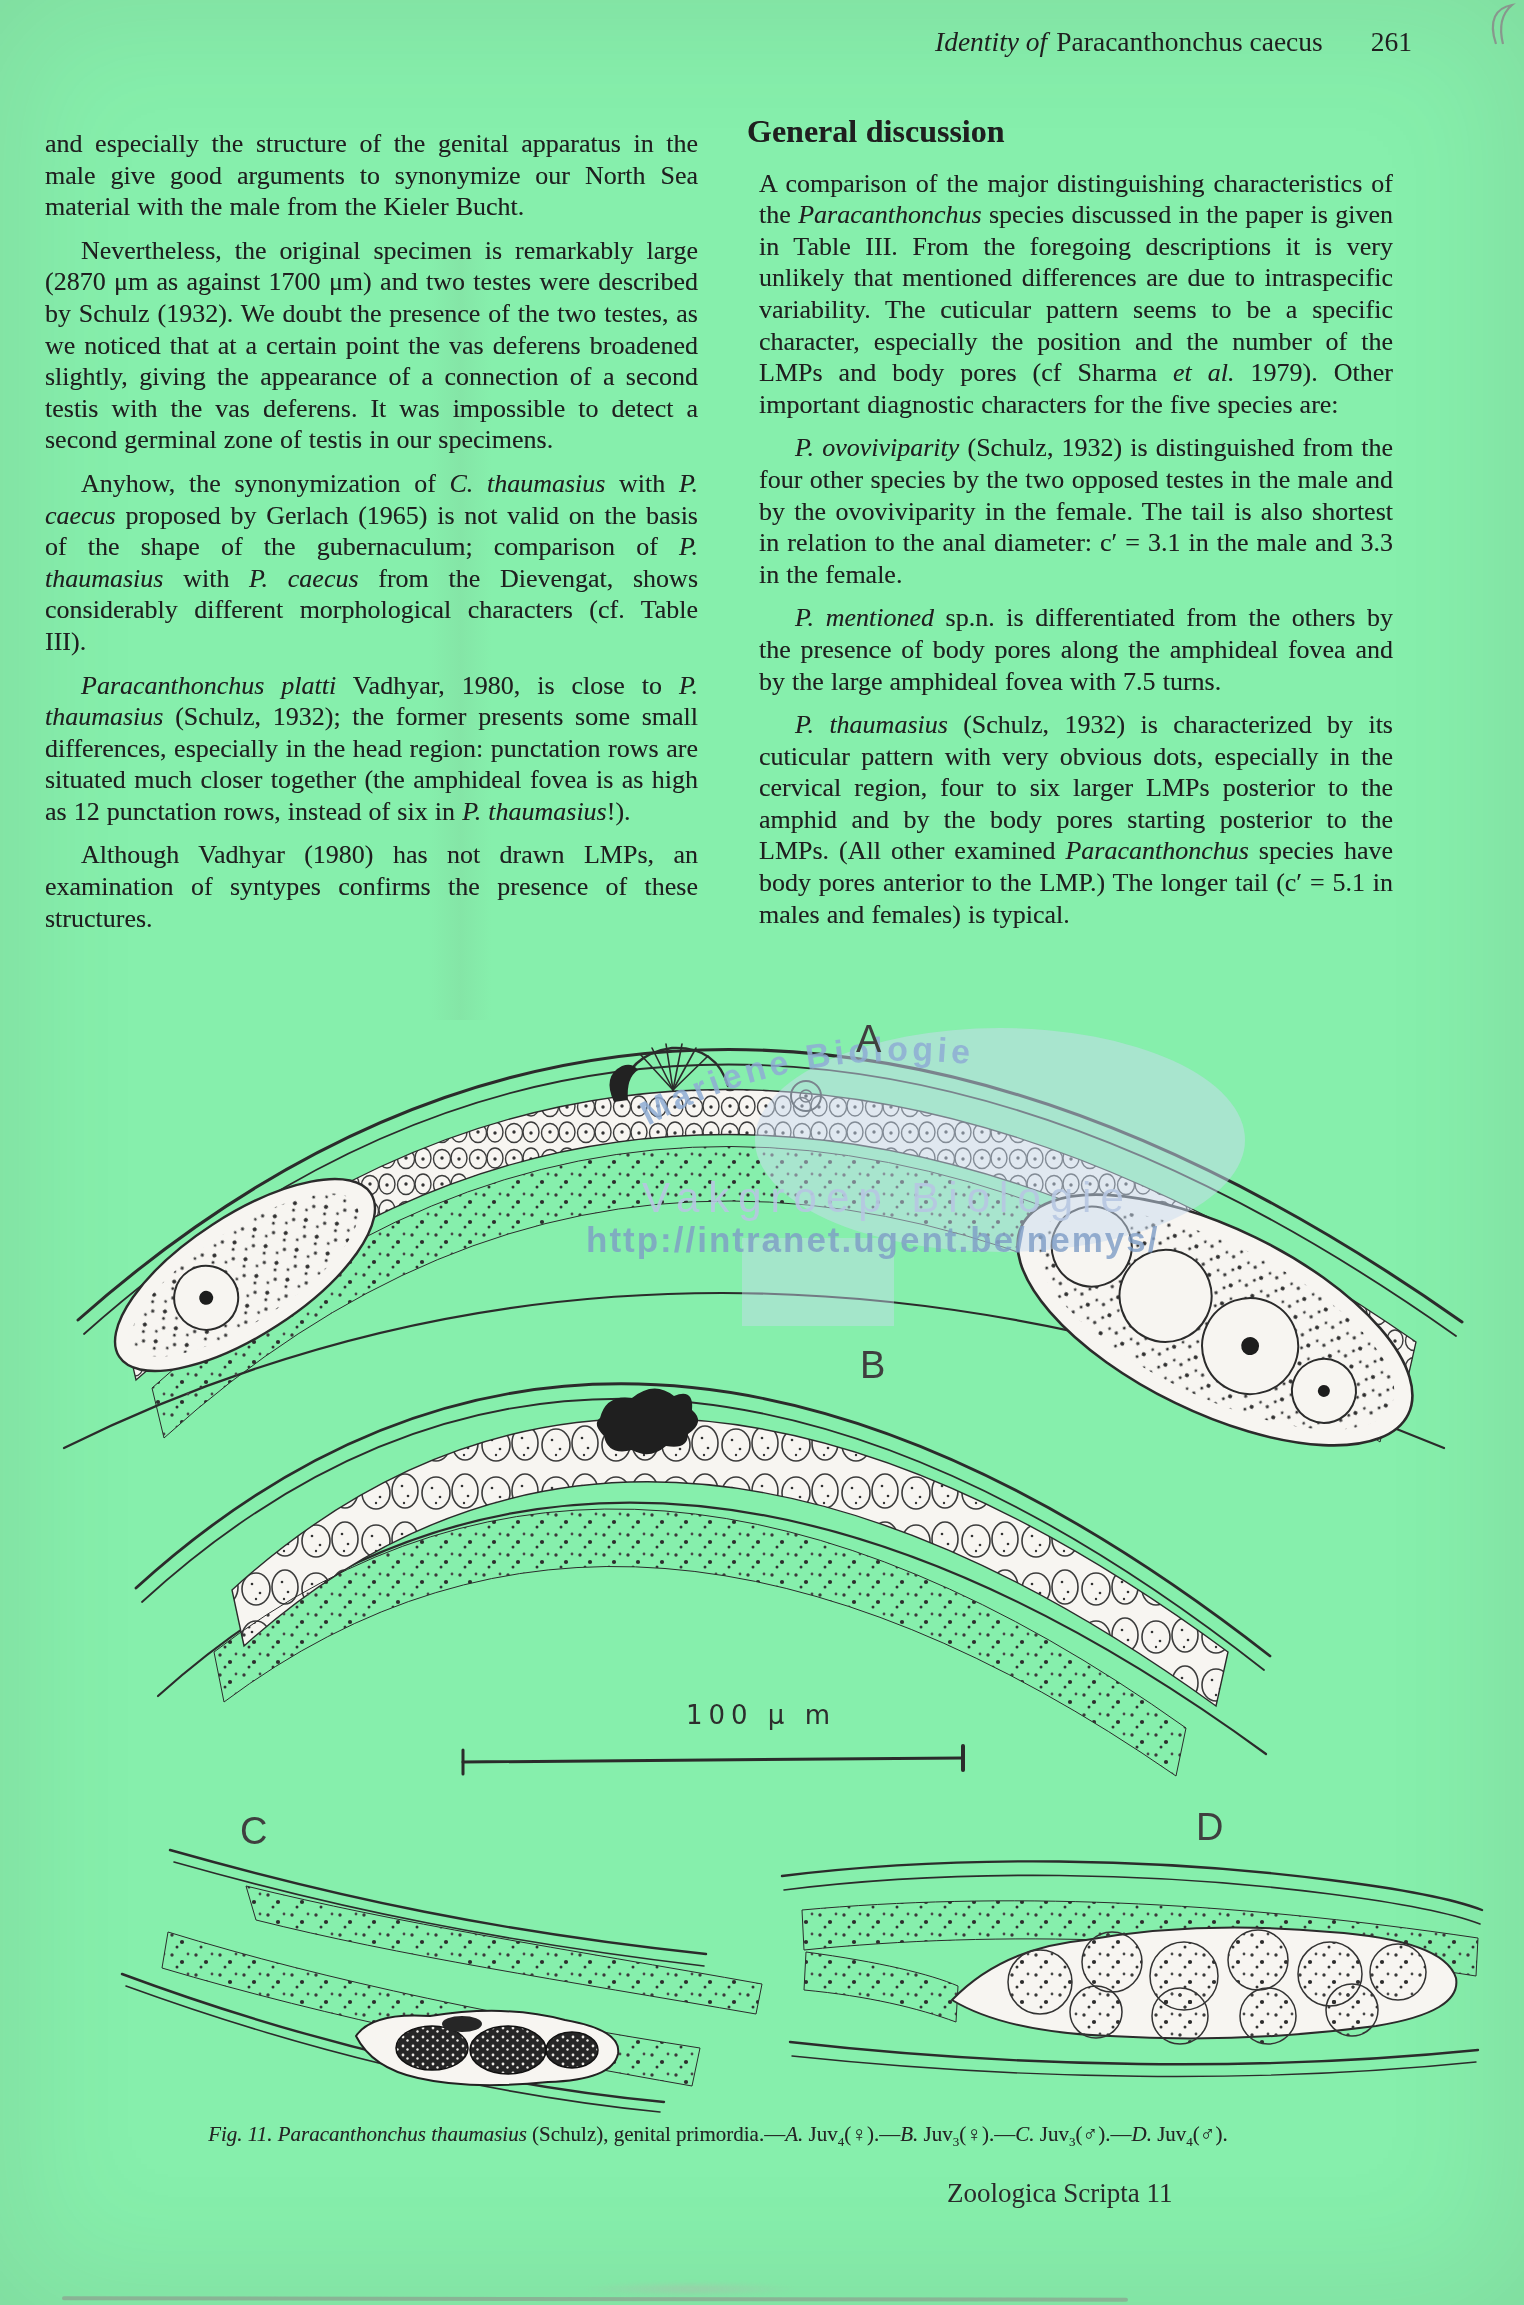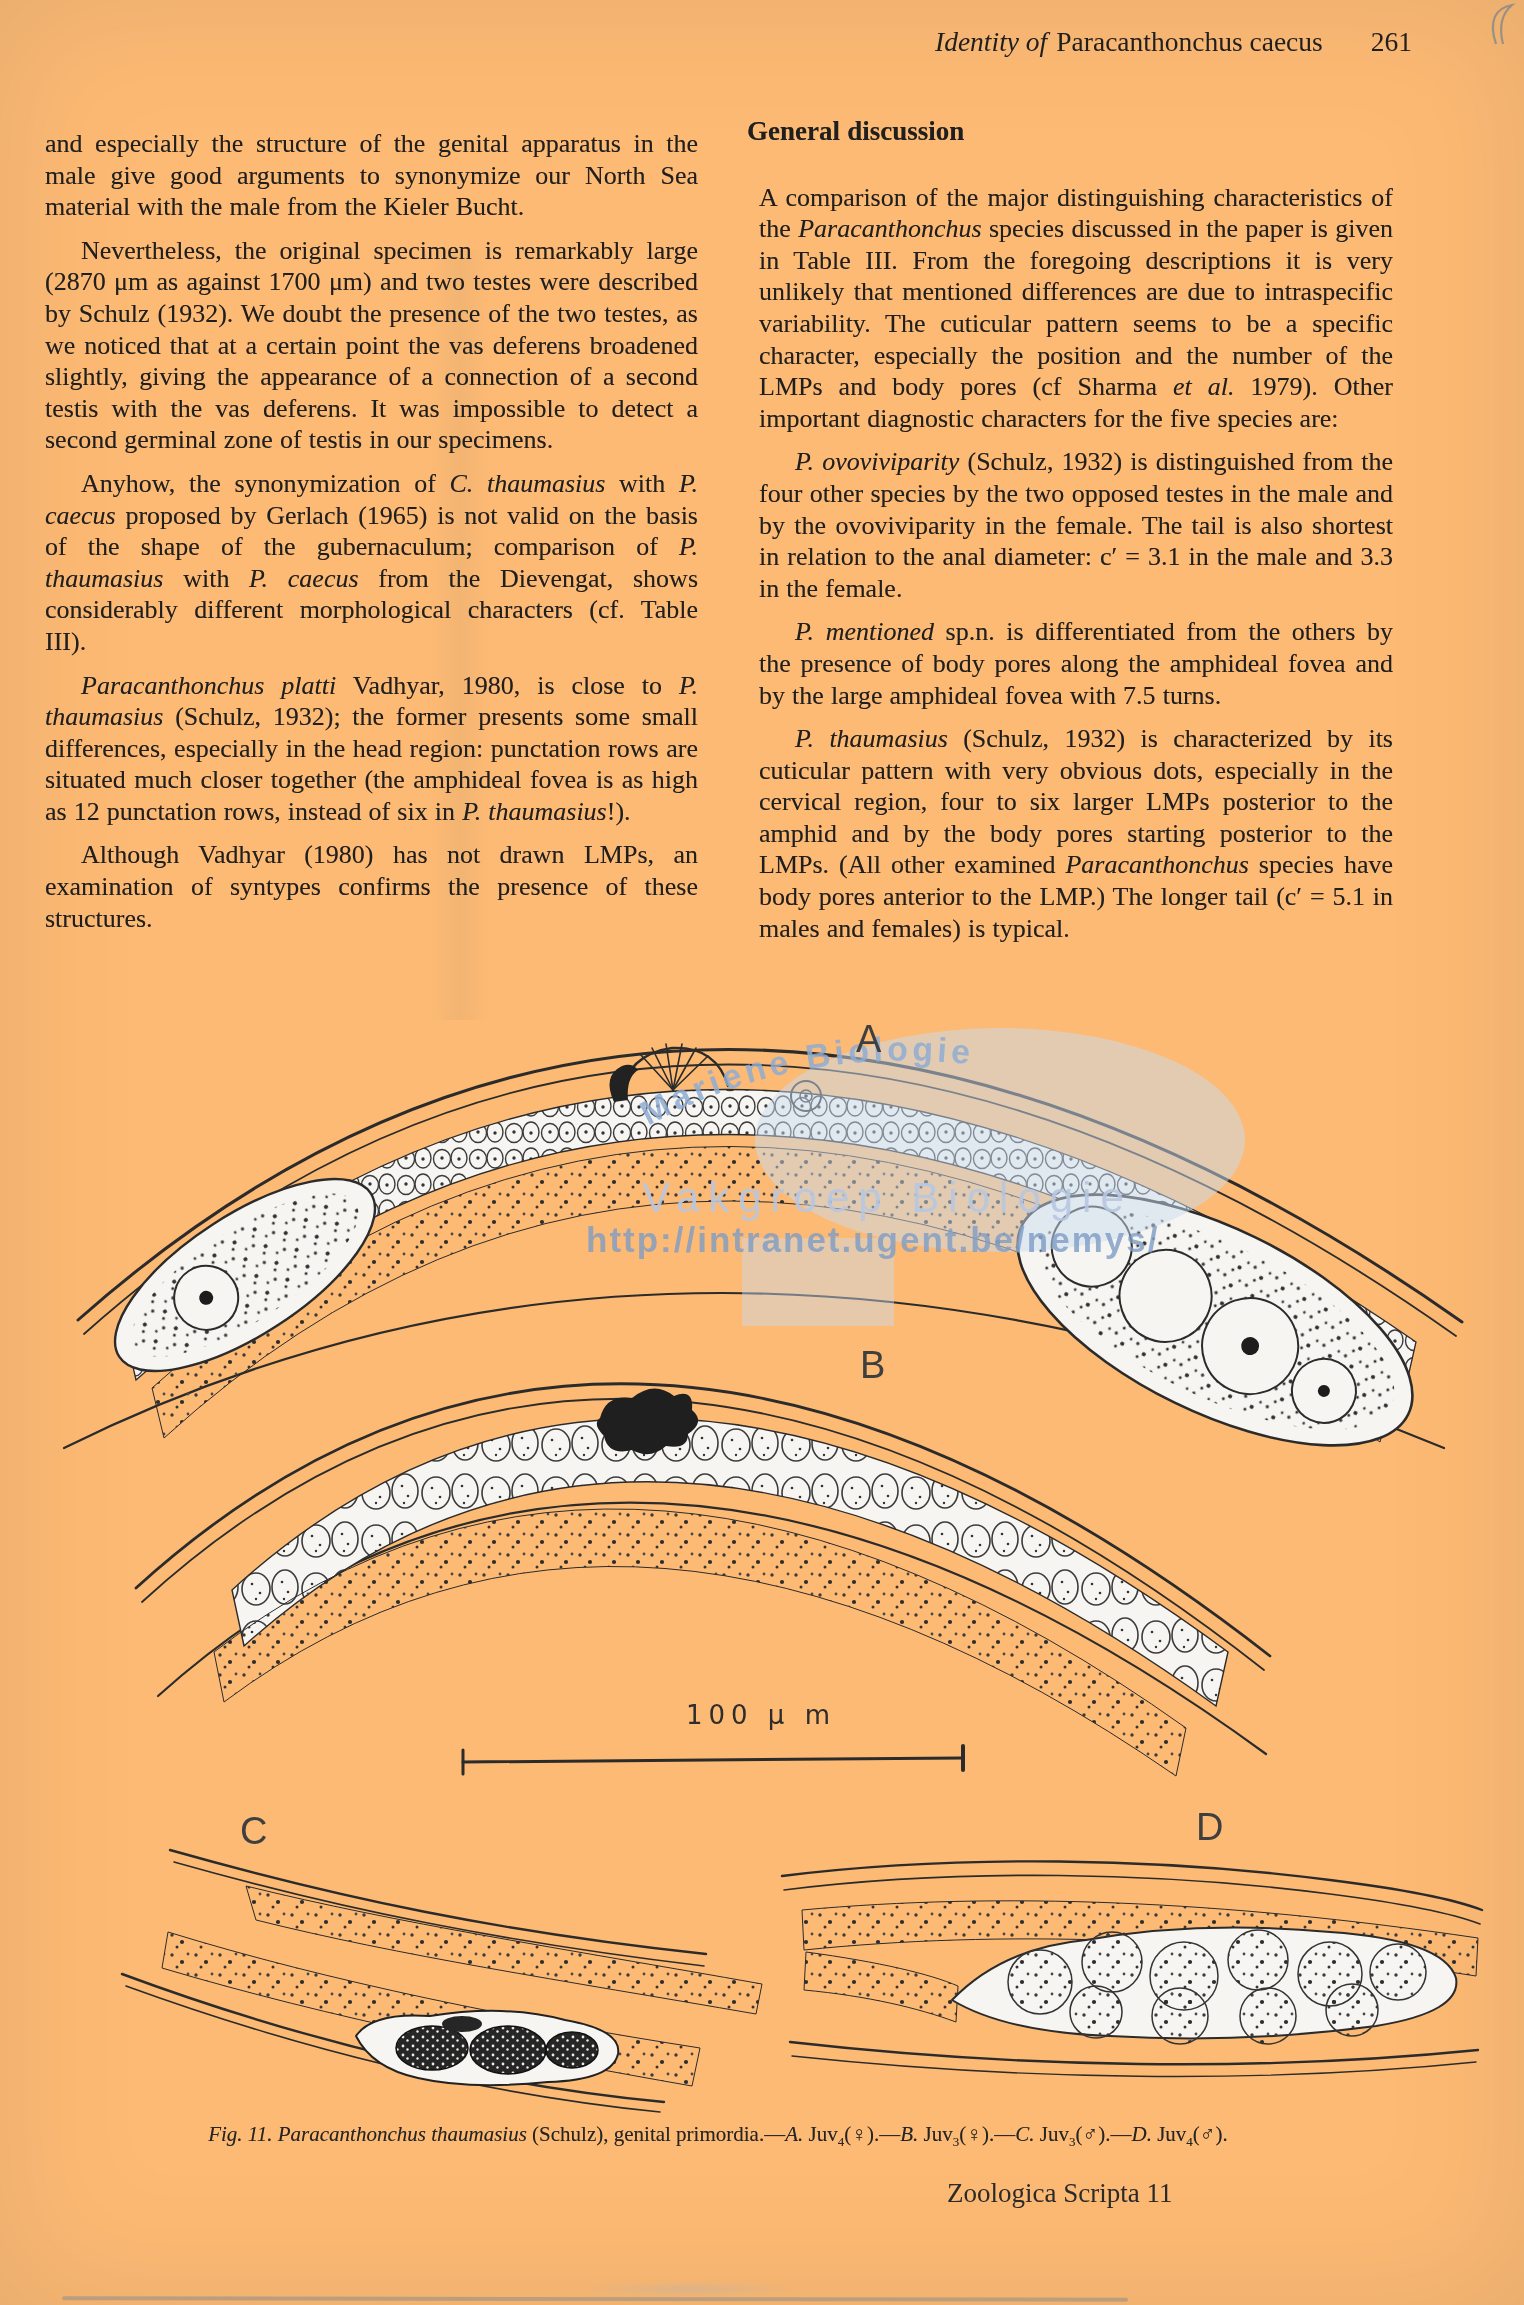--- a/index.html
+++ b/index.html
@@ -1,33 +1,33 @@
 <!DOCTYPE html>
 <html><head>
 <meta charset="utf-8">
 <style>
   html,body{margin:0;padding:0;background:#4a4a4a;}
   .page{
     position:relative;width:1524px;height:2305px;margin:0 auto;
-    background:#fdba74;overflow:hidden;
+    background:#86efac;overflow:hidden;
     font-family:"Liberation Serif","DejaVu Serif",serif;color:#1f1f1f;
     box-shadow:inset 0 0 140px rgba(90,82,68,.14);
   }
   .running-head{
     position:absolute;top:26px;right:112px;display:flex;align-items:baseline;gap:48px;
     font-size:27.5px;white-space:nowrap;
   }
   .rh-italic{font-style:italic;margin-right:9px;}
   .col{position:absolute;top:116px;font-size:26px;line-height:31.6px;text-align:justify;word-spacing:.6px;
        text-shadow:0 0 .4px rgba(20,20,20,.35);}
   .col-left{left:33px;width:677px;}
   .col-right{left:747px;width:658px;}
   .para{margin:12px;text-align:justify;}
   .para.indent{text-indent:36px;}
-  .heading{font-size:27px;font-weight:bold;margin:0 0 34px 0;line-height:31.6px;}
+  .heading{font-size:32px;font-weight:bold;margin:0 0 20px 0;line-height:31.6px;}
   .figure-svg{position:absolute;left:0;top:990px;}
   .ln{stroke:#2b2b2b;fill:none;stroke-linecap:round;}
   .fig-label{position:absolute;font-family:"Liberation Sans","DejaVu Sans",sans-serif;
              font-size:38px;font-weight:400;color:#3f3f3f;}
   .scalebar-label{position:absolute;left:616px;top:1700px;width:220px;text-align:right;
                   font-family:"DejaVu Sans","Liberation Sans",sans-serif;font-size:26px;
                   letter-spacing:6px;color:#2d2d2d;}
   .caption{position:absolute;left:33px;top:2122px;width:1370px;font-size:21px;color:#242424;
            text-shadow:0 0 .4px rgba(20,20,20,.3);text-align:center;}
   .caption sub{font-size:.62em;}

